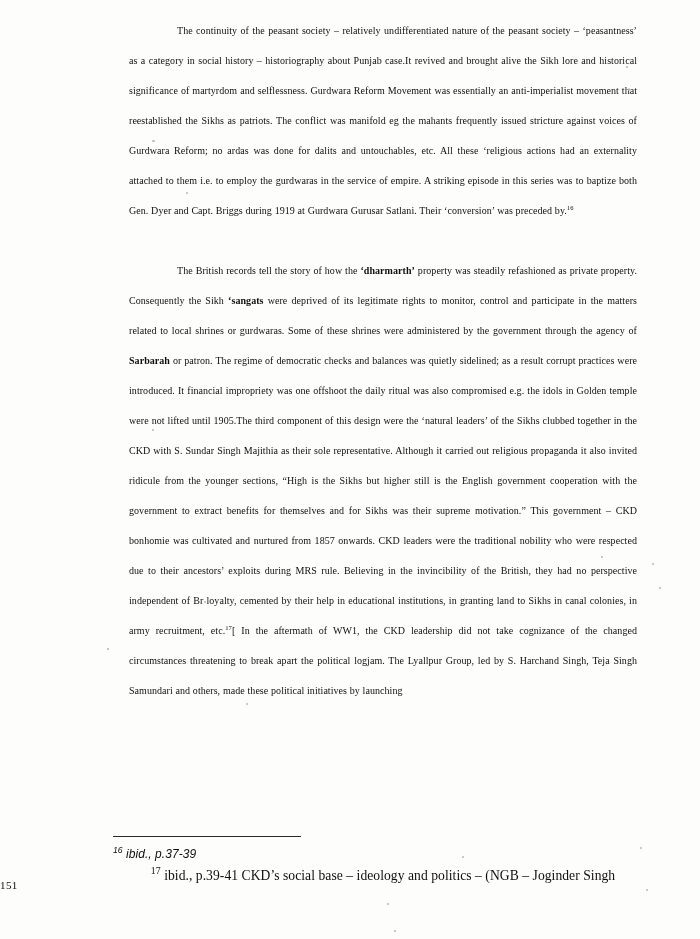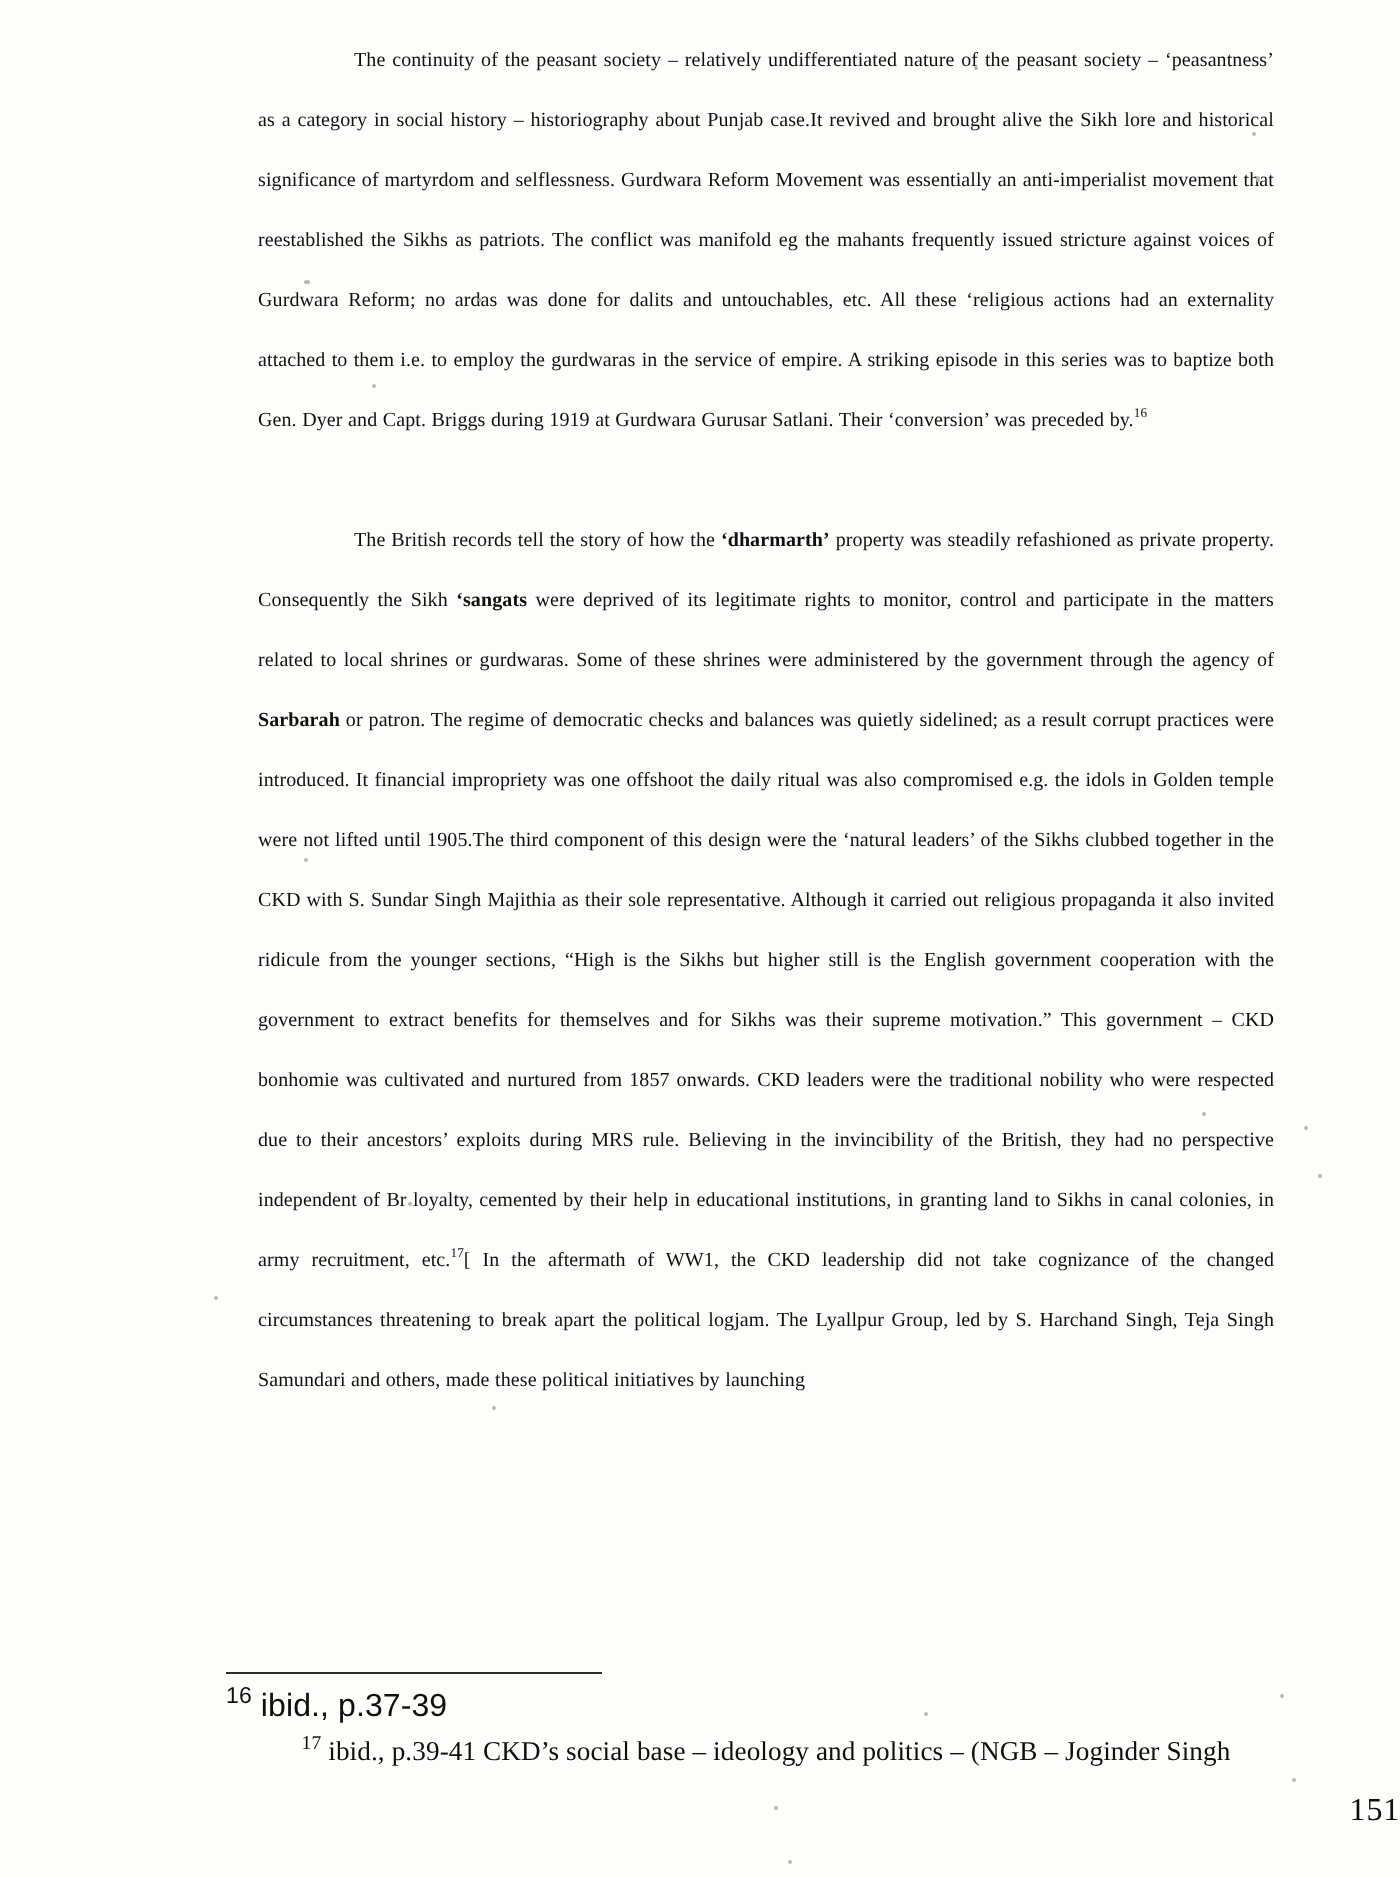--- a/index.html
+++ b/index.html
@@ -69,42 +69,43 @@
     border-top: 1.6px solid #2a2a28;
     margin: 0 0 6px 0;
   }
   .footnote {
     margin: 0;
     line-height: 22px;
     white-space: nowrap;
   }
   .footnote-16 {
     font-family: "Liberation Sans", "DejaVu Sans", sans-serif;
-    font-size: 16px;
+    font-size: 12px;
     letter-spacing: 0.05px;
+    font-style: italic;
   }
   .footnote-17 {
     font-family: "Liberation Serif", "DejaVu Serif", serif;
     font-size: 13.6px;
     letter-spacing: 0.05px;
     text-align: center;
   }
   .footnote sup {
     font-size: 0.72em;
     vertical-align: super;
     line-height: 0;
   }
 
   #page-number {
     position: absolute;
     left: 0;
     right: 0;
-    top: 897px;
-    text-align: right;
-    font-size: 16px;
+    top: 879px;
+    text-align: left;
+    font-size: 11px;
     letter-spacing: 0.4px;
   }
 
   
   .speck {
     position: absolute;
     background: #b9b7b2;
     border-radius: 50%;
     pointer-events: none;
   }

